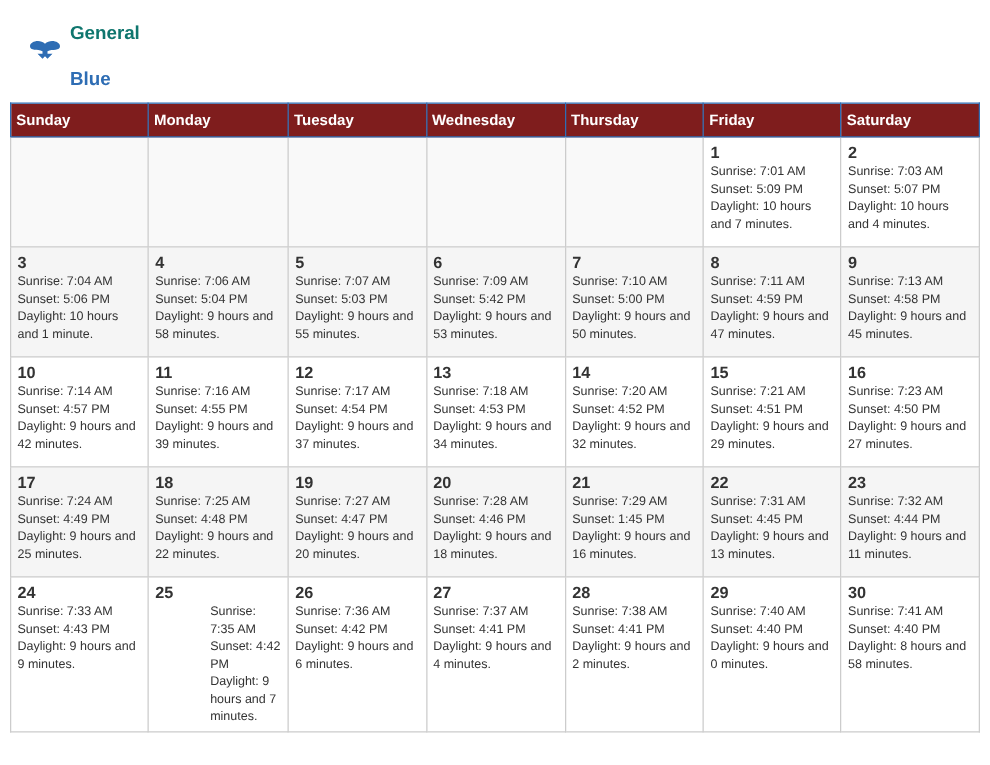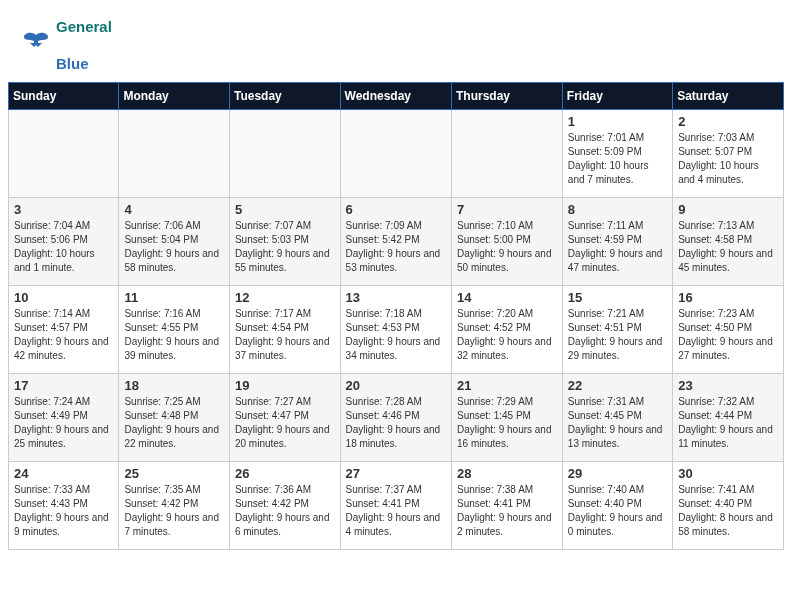--- a/index.html
+++ b/index.html
@@ -11,21 +11,21 @@
     .logo-text { display: flex; flex-direction: column; }
     .logo-general { font-size: 15px; font-weight: bold; color: #0f766e; }
     .logo-blue { font-size: 15px; font-weight: bold; color: #2e6db4; margin-top: 20px; }
     
     .title-block { text-align: right; }
     .month-title { font-size: 36px; font-weight: bold; color: #333; }
     .location { font-size: 16px; color: #555; }
     
     .calendar { width: 100%; border-collapse: collapse; margin: 0 0 0 0; }
     
-    .calendar thead tr { background: #0f172a; }
+    .calendar thead tr { background: #7f1d1d; }
     .calendar thead th {
       color: #fff;
       font-size: 12px;
       font-weight: bold;
       padding: 6px 4px;
       border: 1px solid #2e6db4;
       text-align: left;
     }
     
     .calendar tbody tr { vertical-align: top; }
@@ -235,21 +235,21 @@
         </tr>
         <tr>
           <td>
             <span class="day-num">24</span>
             <div class="day-info" style="white-space: pre-line;">Sunrise: 7:33 AM
 Sunset: 4:43 PM
 Daylight: 9 hours and 9 minutes.</div>
           </td>
           <td>
             <span class="day-num">25</span>
-            <div class="day-info" style="white-space: pre-line;">Sunrise: 7:35 AM
+            <div class="day-info" style="white-space: pre-line; margin-left: 44px;">Sunrise: 7:35 AM
 Sunset: 4:42 PM
 Daylight: 9 hours and 7 minutes.</div>
           </td>
           <td>
             <span class="day-num">26</span>
             <div class="day-info" style="white-space: pre-line;">Sunrise: 7:36 AM
 Sunset: 4:42 PM
 Daylight: 9 hours and 6 minutes.</div>
           </td>
           <td>

